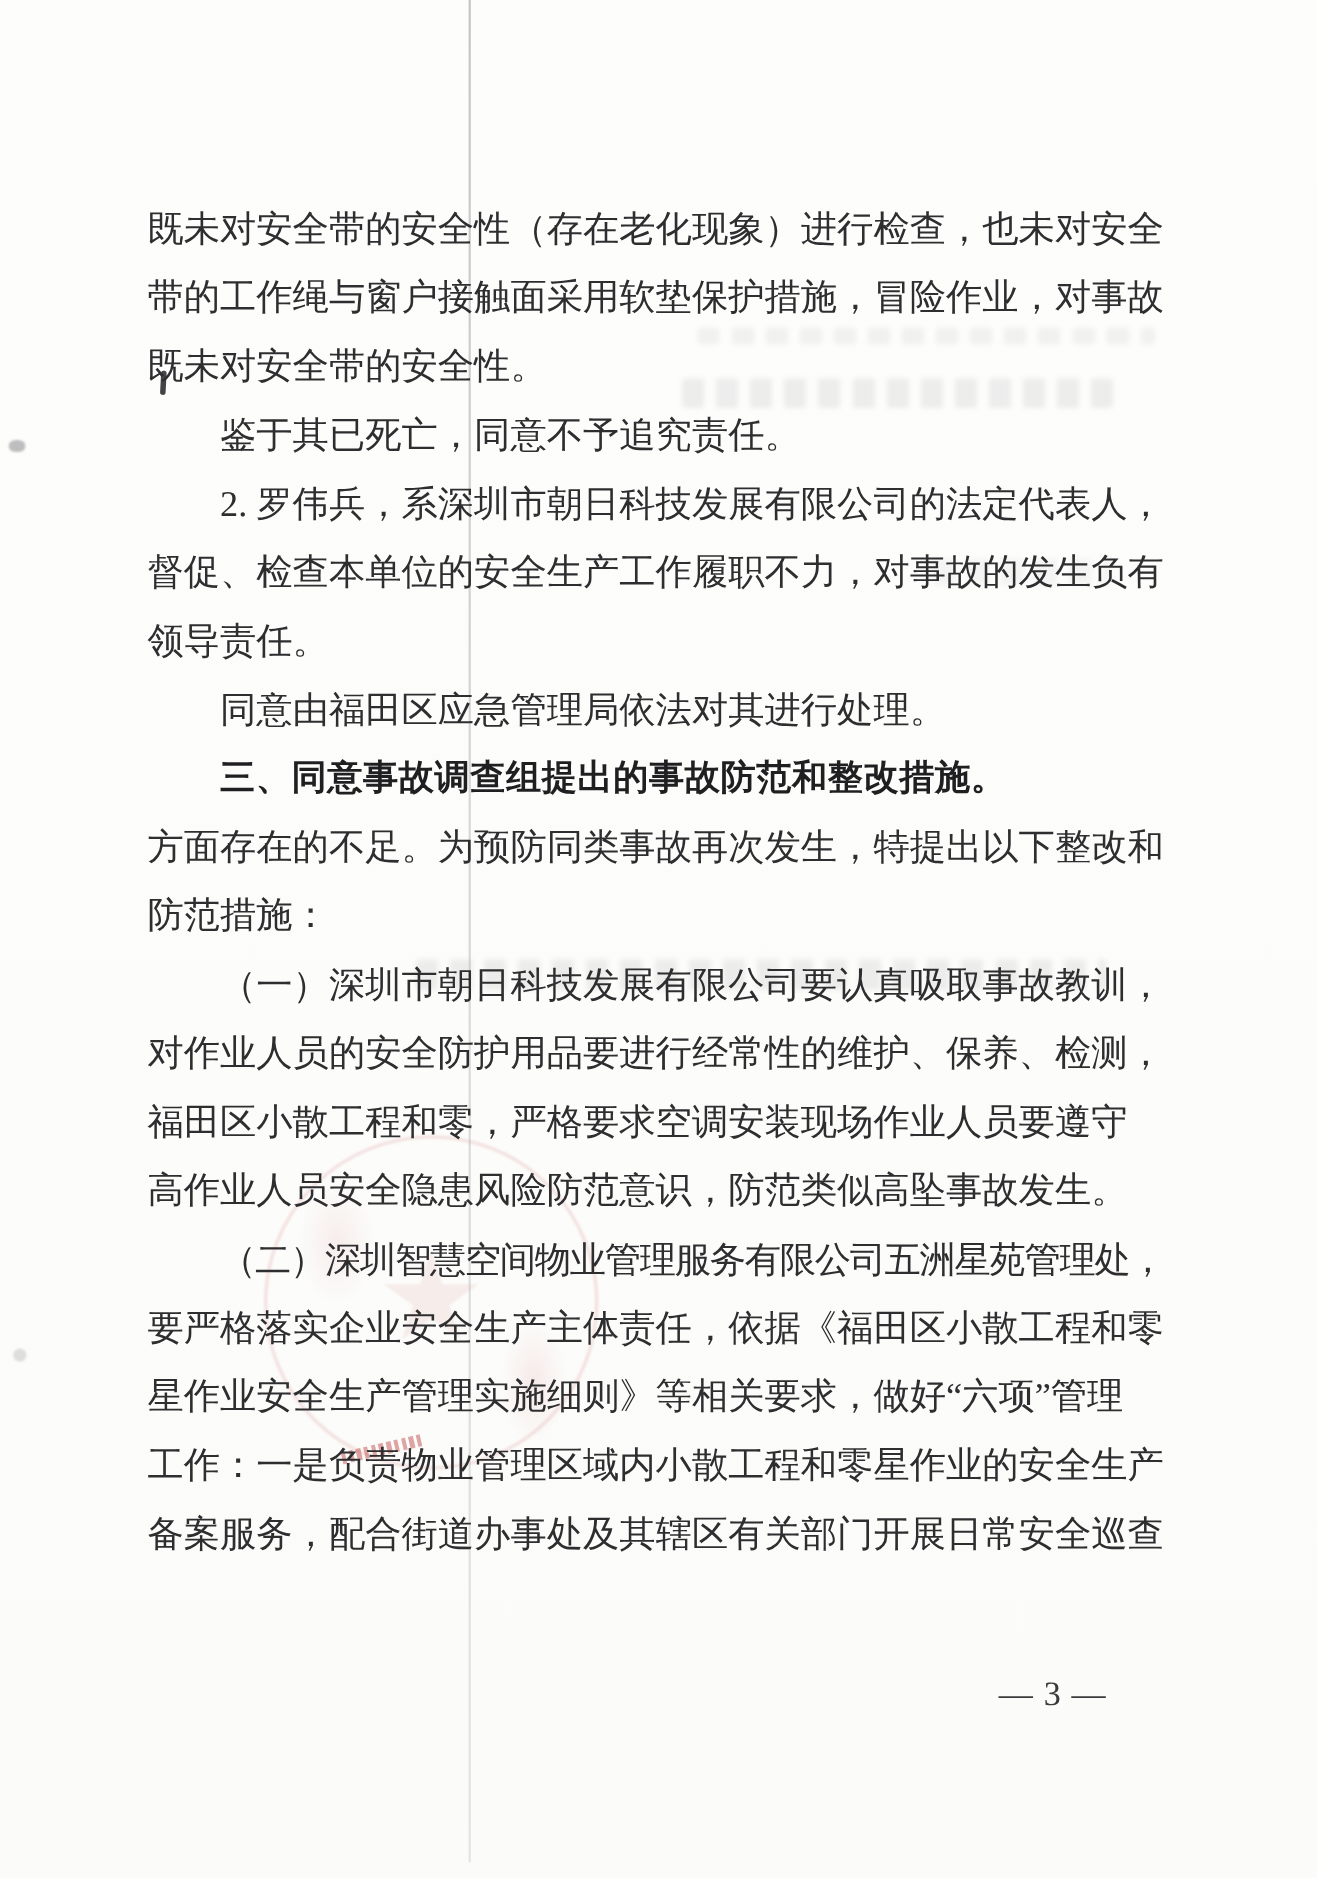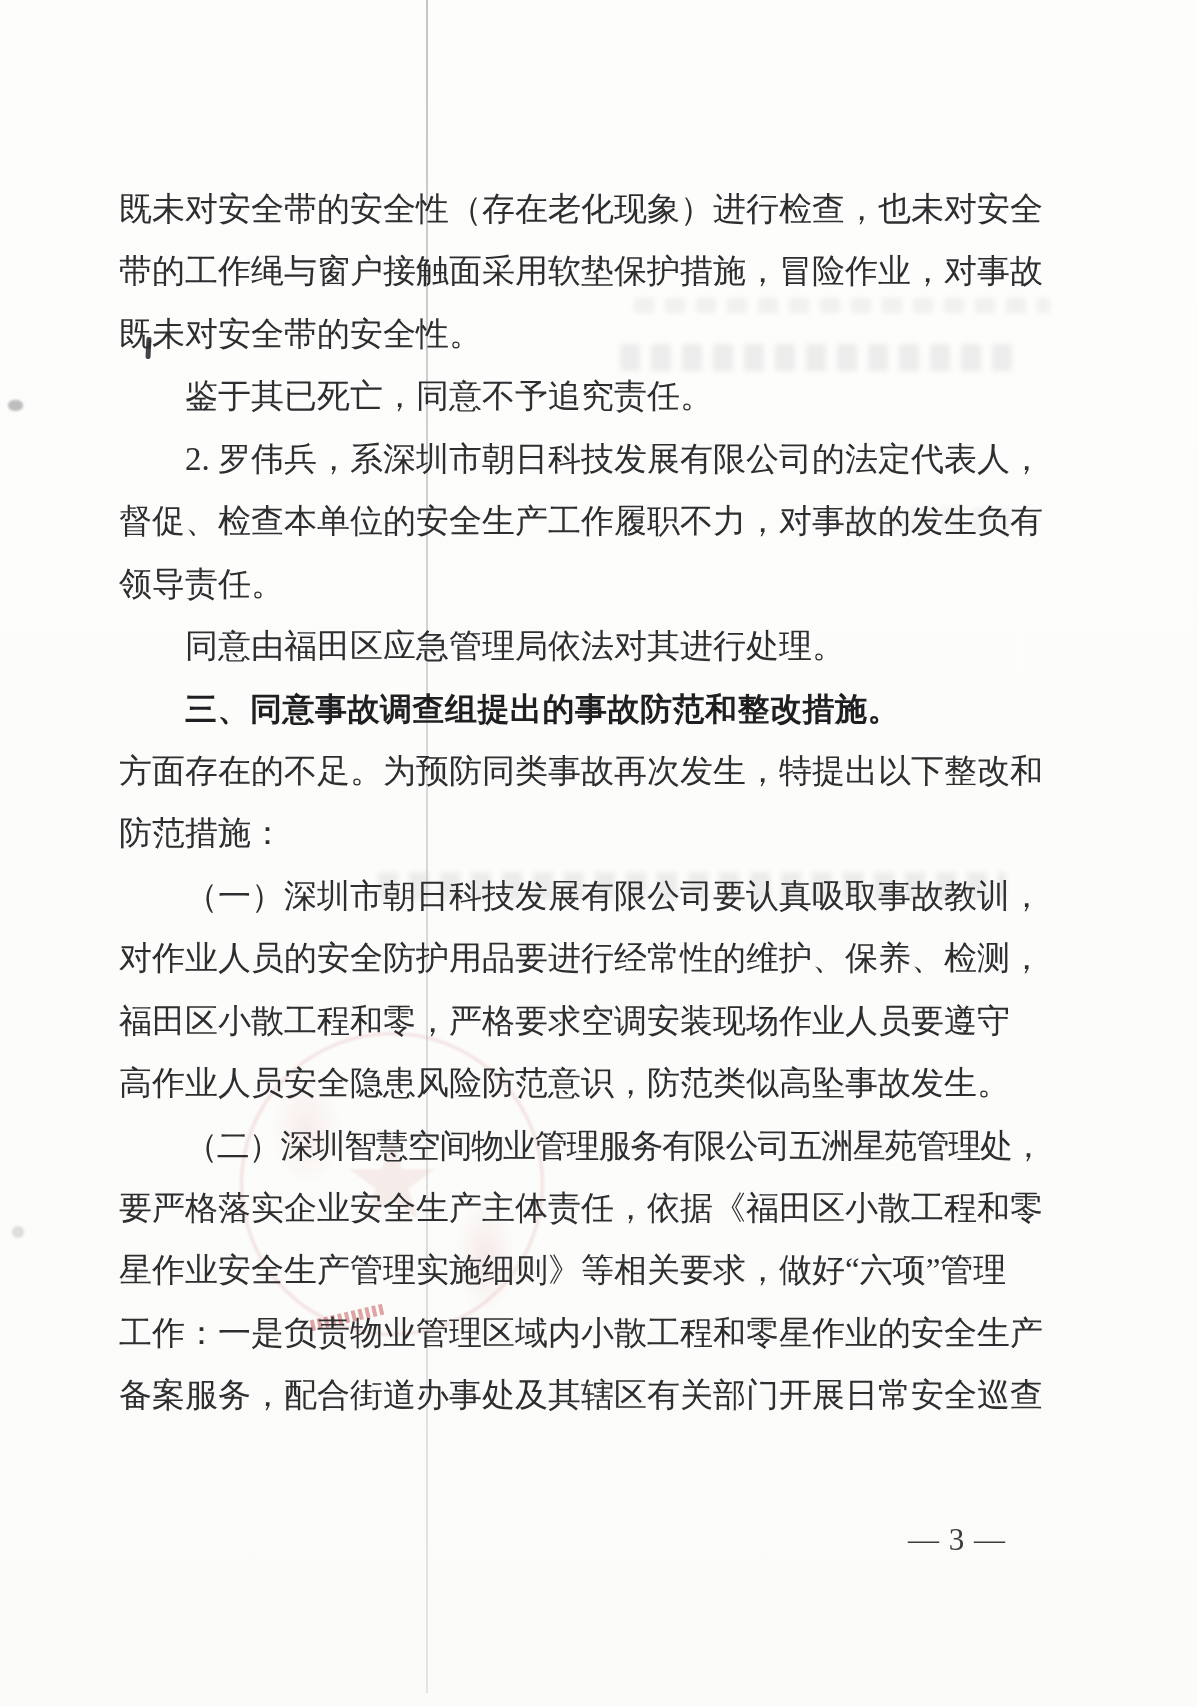--- a/index.html
+++ b/index.html
@@ -12,29 +12,29 @@
   }
   .page{position:absolute;inset:0;background:linear-gradient(180deg,#fdfdfc 0%,#fcfcfa 55%,#fbfbf9 100%);}
 
   
   .fold-line{
     position:absolute;left:426px;top:0;width:2px;height:1693px;
     background:linear-gradient(180deg,rgba(148,151,156,.55) 0%,rgba(160,163,168,.42) 45%,rgba(172,175,180,.30) 100%);
   }
 
   
-  .doc-body{position:absolute;left:119px;top:178px;width:924px;}
+  .doc-body{position:absolute;left:134px;top:178px;width:924px;}
   .line{
     height:62.45px;line-height:62.45px;white-space:nowrap;
     font-size:33px;color:#2e2e31;letter-spacing:0;
     font-family:"Liberation Serif","DejaVu Serif",serif;
   }
   .line.indent{padding-left:66px;}
   .line.heading{
-    font-family:Liberation Serif, serif;
+    font-family:Liberation Mono, monospace;
     font-weight:700;font-size:32px;color:#1f1f22;letter-spacing:.5px;
   }
   .line.tight{letter-spacing:-1.2px;}
 
   
   .page-number{
     position:absolute;left:908px;top:1522px;width:130px;
     font-size:31px;color:#3b3b3e;letter-spacing:1px;white-space:nowrap;
     font-family:"Liberation Serif","DejaVu Serif",serif;
   }

